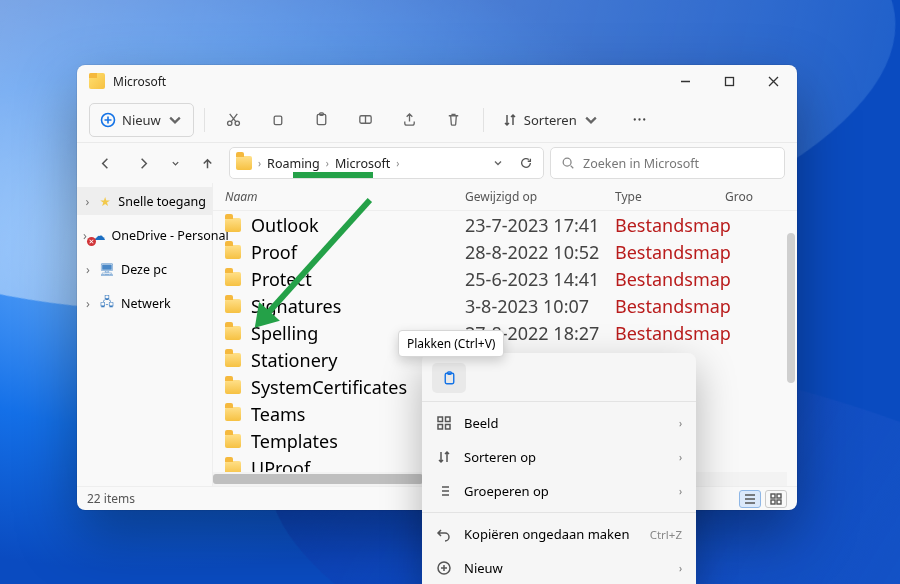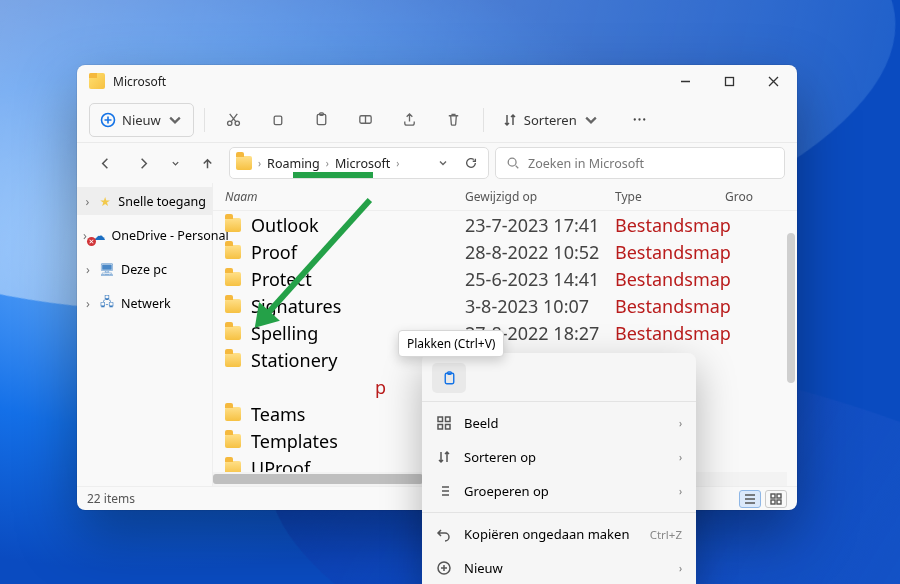--- a/index.html
+++ b/index.html
@@ -52,21 +52,21 @@
   .navrow { height:40px; display:flex; align-items:center; gap:6px; padding:4px 12px; }
   .navicn { width:32px; height:32px; display:flex; align-items:center; justify-content:center; color:#555; border-radius:5px;}
   .navicn svg{width:15px;height:15px;}
   .addr { flex:1; height:32px; border:1px solid #ddd; border-radius:5px; background:#fff;
           display:flex; align-items:center; padding:0 6px; font-size:12.5px; gap:6px;}
   .fld { width:16px; height:14px; background:linear-gradient(#ffe08a,#f6c142); border-radius:2px; position:relative;}
   .fld::before{content:"";position:absolute;left:0;top:-4px;width:8px;height:5px;background:#f5b93e;border-radius:2px 2px 0 0;}
   .crumb{color:#222;}
   .carrot{color:#888; font-size:10px;}
   .addr .spacer{flex:1;}
-  .search { width:290px; height:32px; border:1px solid #ddd; border-radius:5px; background:#fff;
+  .search { width:235px; height:32px; border:1px solid #ddd; border-radius:5px; background:#fff;
             display:flex; align-items:center; gap:8px; padding:0 10px; font-size:12.5px; color:#777;}
   .search svg{width:14px;height:14px;color:#888;}
 
   
   .body { flex:1; display:flex; min-height:0; }
   .sidebar { width:136px; border-right:1px solid #eee; padding-top:4px; font-size:12.5px;}
   .srow { height:28px; display:flex; align-items:center; gap:6px; padding:0 6px; white-space:nowrap;}
   .srow .tw{width:10px;text-align:center;color:#777;}
   .srow.sel{background:#eeeeee;}
   .star{color:#f2c94c;}
@@ -350,20 +350,24 @@
             </div>
             <div class="row">
               <span class="nm">
                 <span class="fld"></span>
                 <span>Stationery</span>
               </span>
               <span class="md"></span>
               <span class="tp">p</span>
             </div>
             <div class="row">
+              <span class="nm">
+                <span class="fld"></span>
+                <span>SystemCertificates</span>
+              </span>
               <span class="md"></span>
               <span class="tp">p</span>
             </div>
             <div class="row">
               <span class="nm">
                 <span class="fld"></span>
                 <span>Teams</span>
               </span>
               <span class="md"></span>
               <span class="tp">p</span>

